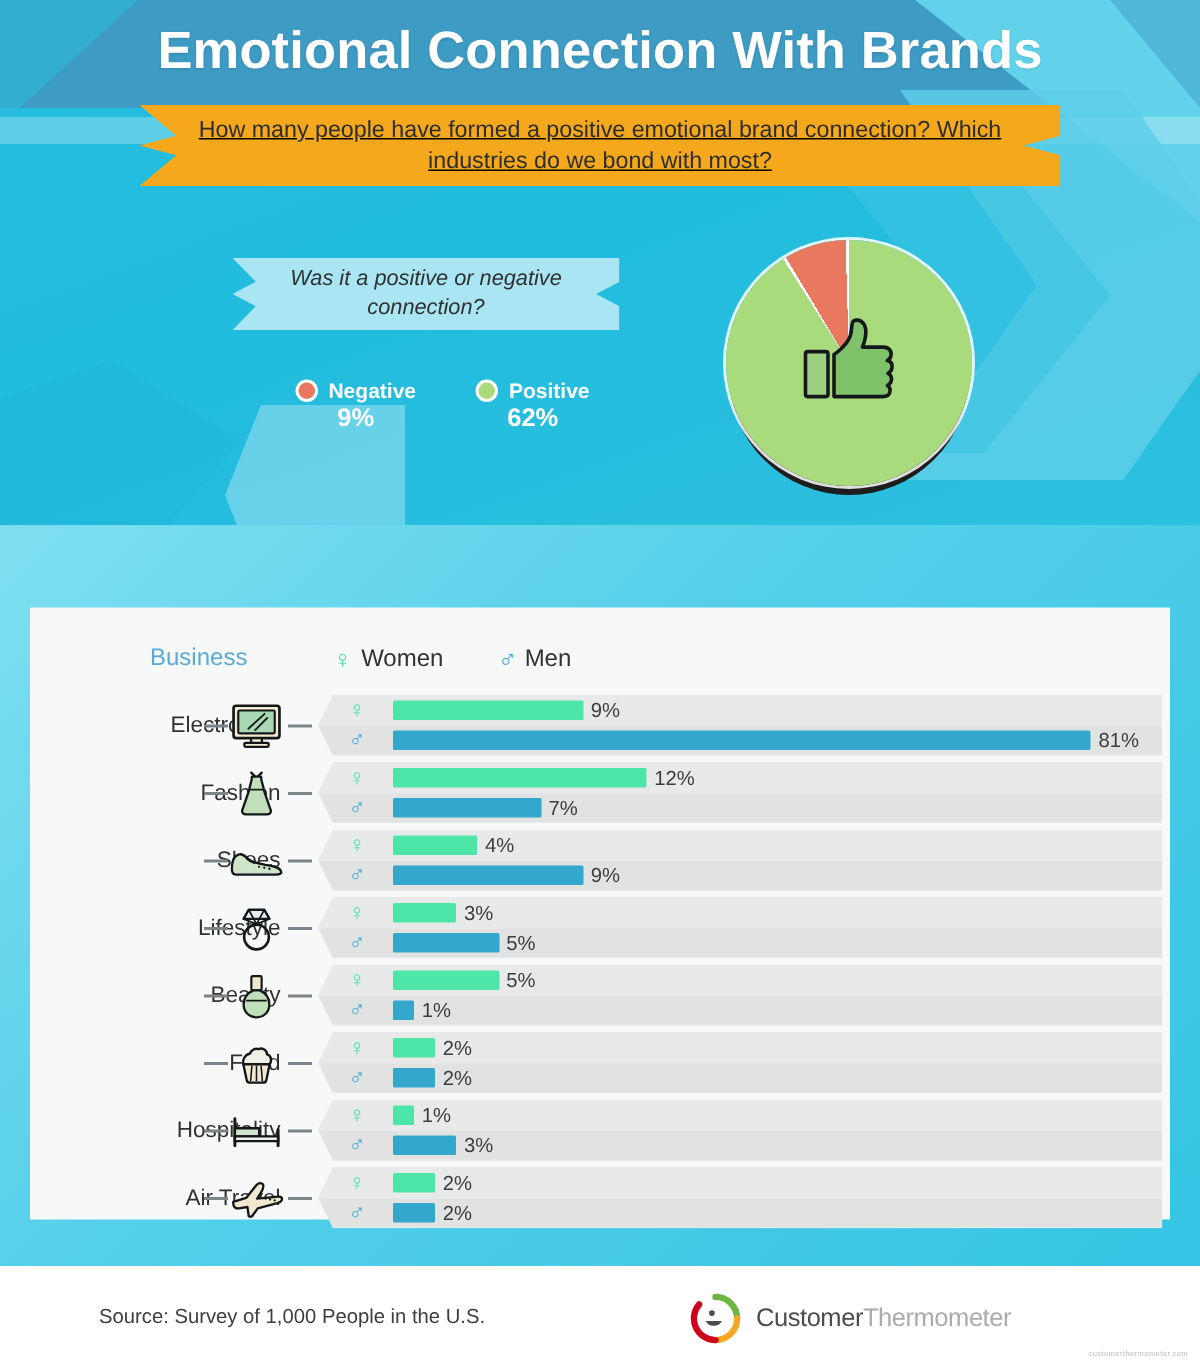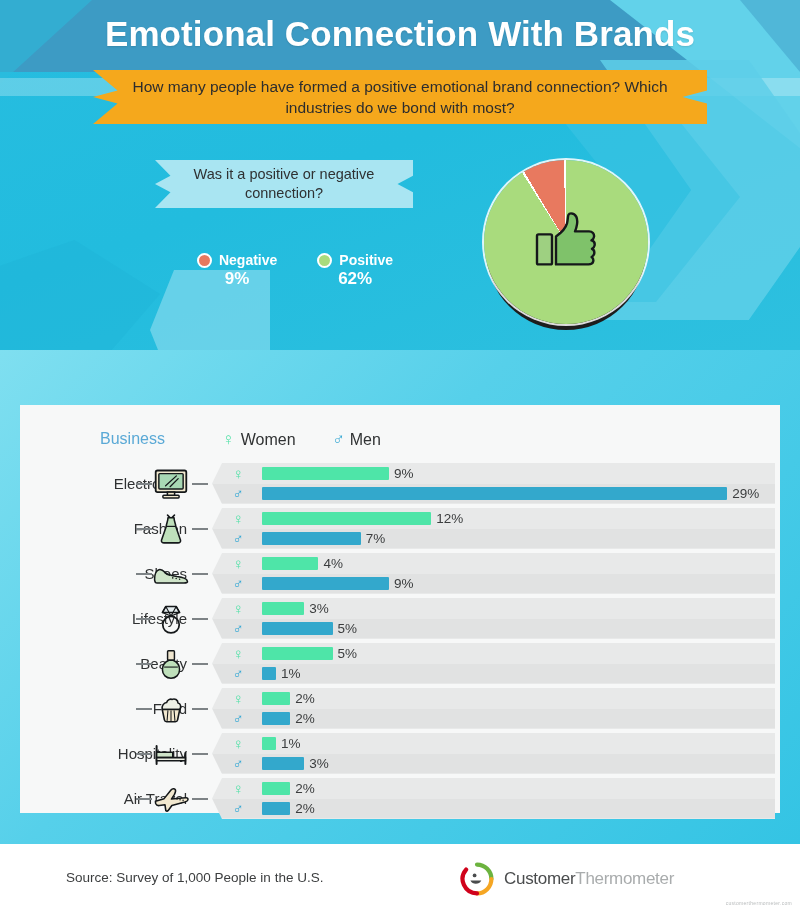--- a/index.html
+++ b/index.html
@@ -76,34 +76,34 @@
     font-size:35px; font-weight:bold; letter-spacing:.1px;
     text-shadow:0 1px 2px rgba(0,0,0,.12);
   }
 
   
   #subtitle-banner {
     position:absolute; left:93px; top:70px;
     width:614px; height:54px;
     background:#f5a81c;
     clip-path:polygon(0 0, 100% 0, 100% 38%, 96% 50%, 100% 62%, 100% 100%, 0 100%, 4% 62%, 0 50%, 4% 38%);
-    display:flex; align-items:center; justify-content:flex-end;
+    display:flex; align-items:center; justify-content:flex-end;text-decoration:underline;
   }
   #subtitle-banner .txt {
     color:#2d2d2d; font-size:15.5px; line-height:21px;
     text-align:center; padding:0 34px;
   }
 
   
   #question-pill {
-    position:absolute; left:155px; top:160px;
+    position:absolute; left:155px; top:172px;
     width:258px; height:48px;
     background:#a9e5f2;
     clip-path:polygon(0 0, 100% 0, 100% 33%, 94% 50%, 100% 67%, 100% 100%, 0 100%, 6% 67%, 0 50%, 6% 33%);
-    display:flex; align-items:center; justify-content:center;
+    display:flex; align-items:center; justify-content:center;font-style:italic;
   }
   #question-pill .txt {
     color:#2f3132; font-size:14.5px; line-height:19px; text-align:center;
   }
 
   
   #pie-legend {
     position:absolute; left:150px; top:252px; width:290px;
     display:flex; gap:40px; justify-content:center;
   }
@@ -328,21 +328,21 @@
           <div class="brow-dash-r"></div>
           <div class="brow-track-group">
             <div class="brow-sub f">
               <span class="brow-sym sym-f">♀</span>
               <div class="brow-bar f" style="width: 126.9px; background: rgb(78, 229, 168);"></div>
               <span class="brow-val" style="left: 181.9px;">9%</span>
             </div>
             <div class="brow-sub m">
               <span class="brow-sym sym-m">♂</span>
               <div class="brow-bar m" style="width: 465.3px; background: rgb(51, 168, 204);"></div>
-              <span class="brow-val" style="left: 520.3px;">29%</span>
+              <span class="brow-val" style="left: 520.3px;">81%</span>
             </div>
           </div>
         </div>
         <div class="brow">
           <div class="brow-label">Fashion</div>
           <div class="brow-dash-l"></div>
           <div class="brow-icon">
             <svg viewBox="0 0 30 36" width="26" height="32">
               <path d="M11 2 L15 6 L19 2" fill="none" stroke="#15181a" stroke-width="1.8" stroke-linecap="round"></path>
               <path d="M11.5 5 C11.5 9 9.5 12 9.5 15 L4 31 C3.6 33 5 34 7 34 H23 C25 34 26.4 33 26 31 L20.5 15 C20.5 12 18.5 9 18.5 5 Z" fill="#bfe0bb" stroke="#15181a" stroke-width="1.8" stroke-linejoin="round"></path>

